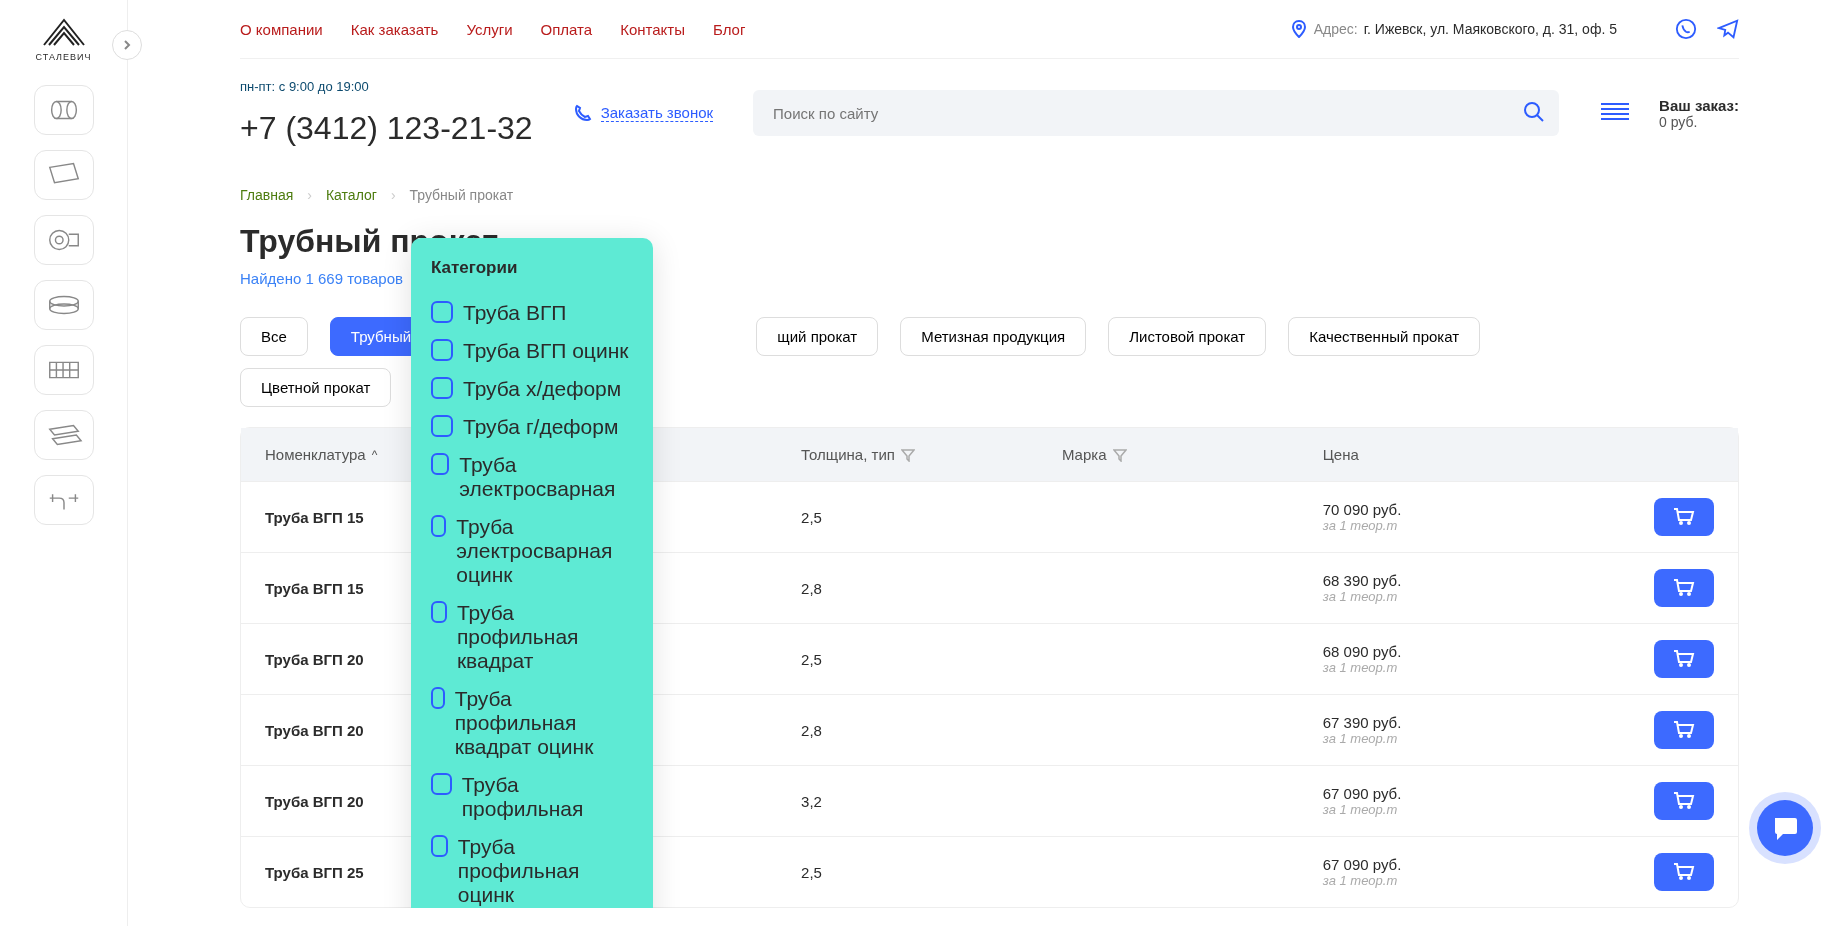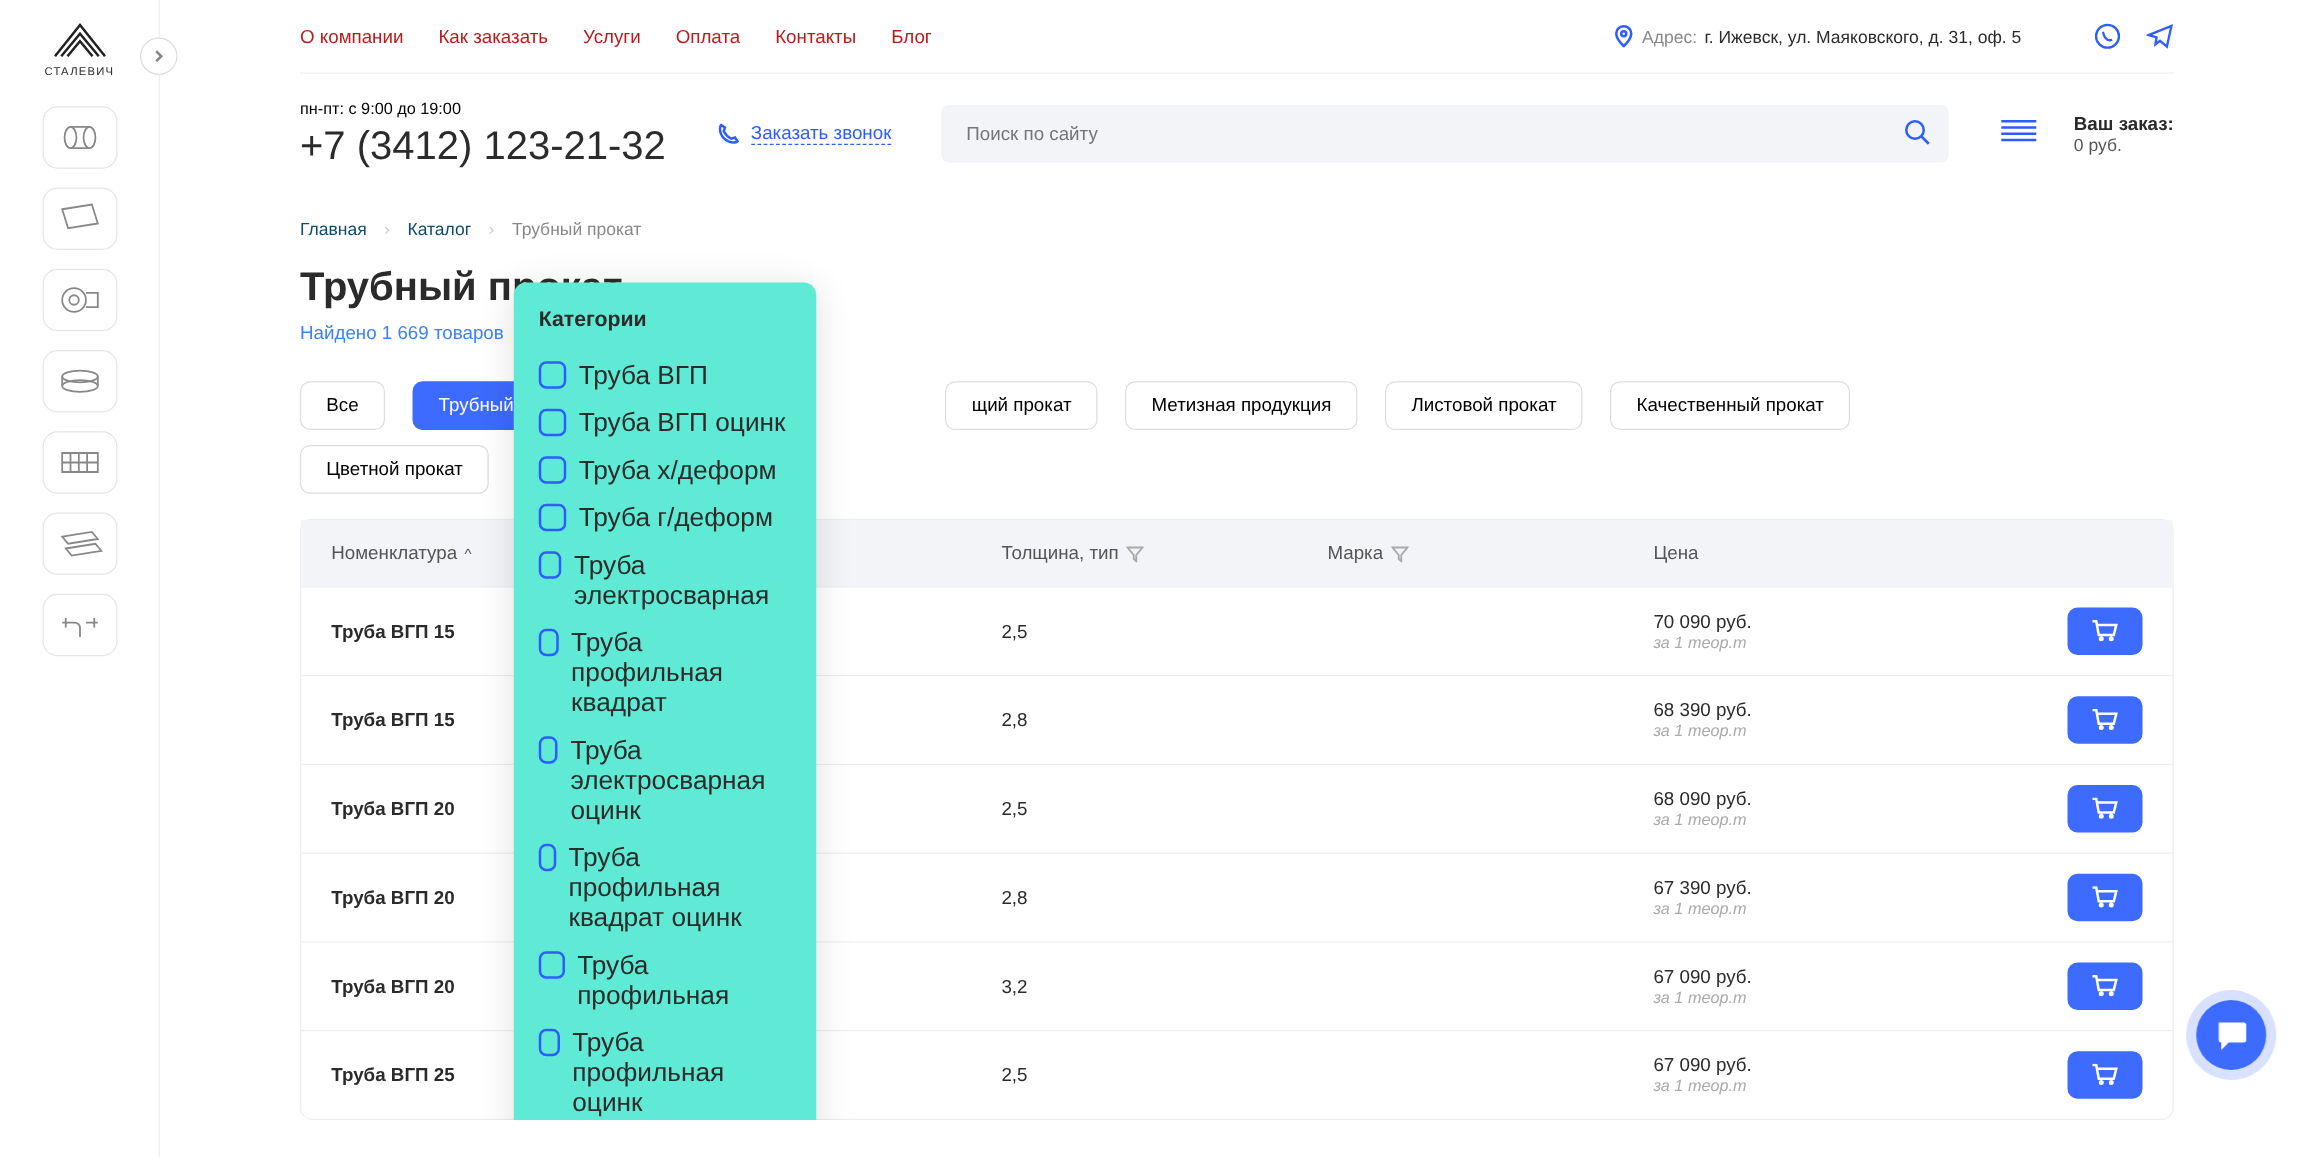--- a/index.html
+++ b/index.html
@@ -14,33 +14,33 @@
 .side-item svg{width:38px;height:32px;stroke:#888;fill:none;stroke-width:1.5}
 .main{margin-left:110px;padding:0 100px 0 130px}
 .topnav{display:flex;align-items:center;padding:18px 0;border-bottom:1px solid #f0f0f0;gap:28px;font-size:15px}
 .topnav a{color:#b91c1c;text-decoration:none}
 .addr{display:flex;align-items:center;gap:6px;margin-left:auto;font-size:14px}
 .addr-label{color:#888}
 .social{display:flex;gap:20px;margin-left:30px}
 .social svg{width:22px;height:22px;stroke:#2d5cff;fill:none;stroke-width:2}
 .row2{display:flex;align-items:center;padding:20px 0;gap:40px}
 .phone-block{}
-.hours{font-size:13px;color:#000000;margin-bottom:4px}
+.hours{font-size:13px;color:#0c4a6e;margin-bottom:16px}
 .phone{font-size:32px;font-weight:500}
 .callback{display:flex;align-items:center;gap:8px;color:#2d5cff;font-size:15px}
 .callback-text{border-bottom:1px dashed #2d5cff}
 .search-wrap{flex:1;position:relative}
 .search-input{width:100%;height:46px;background:#f2f4f7;border:none;border-radius:6px;padding:0 50px 0 20px;font-size:15px}
 .search-btn{position:absolute;right:14px;top:11px}
 .cart{display:flex;align-items:flex-end;gap:28px}
 .cart-icon svg{width:32px;height:26px;stroke:#2d5cff;fill:none;stroke-width:2}
 .cart-label{font-weight:600;font-size:15px}
 .cart-value{font-size:14px;color:#555}
 .crumbs{display:flex;gap:14px;font-size:14px;color:#888;margin:20px 0}
-.crumbs a{color:#0c4a6e;text-decoration:none}
+.crumbs a{color:#4d7c0f;text-decoration:none}
 .crumbs span.sep{color:#ccc}
 .page-title{font-size:32px;font-weight:600;margin-bottom:10px}
 .results{font-size:15px;color:#3b82f6;margin-bottom:30px}
 .filters{display:flex;gap:22px;flex-wrap:wrap;margin-bottom:12px}
 .filter-btn{padding:10px 20px;border:1px solid #ddd;border-radius:8px;font-size:15px;background:#fff;cursor:pointer}
 .filter-btn.active{background:#3d6aff;color:#fff;border-color:#3d6aff}
 .table-wrap{border:1px solid #eee;border-radius:10px;overflow:visible;position:relative;margin-top:20px}
 .thead{display:flex;background:#f2f4f7;padding:18px 24px;font-size:15px;font-weight:500;color:#555}
 .col-name{width:22%;display:flex;align-items:center;gap:6px}
 .col-d{width:15%}
@@ -224,25 +224,25 @@
           <div class="dd-item">
             <span class="dd-check"></span>
             <span>Труба г/деформ</span>
           </div>
           <div class="dd-item">
             <span class="dd-check"></span>
             <span>Труба электросварная</span>
           </div>
           <div class="dd-item">
             <span class="dd-check"></span>
+            <span>Труба электросварная оцинк</span>
+          </div>
+          <div class="dd-item">
+            <span class="dd-check"></span>
             <span>Труба профильная квадрат</span>
-          </div>
-          <div class="dd-item">
-            <span class="dd-check"></span>
-            <span>Труба электросварная оцинк</span>
           </div>
           <div class="dd-item">
             <span class="dd-check"></span>
             <span>Труба профильная квадрат оцинк</span>
           </div>
           <div class="dd-item">
             <span class="dd-check"></span>
             <span>Труба профильная</span>
           </div>
           <div class="dd-item">

